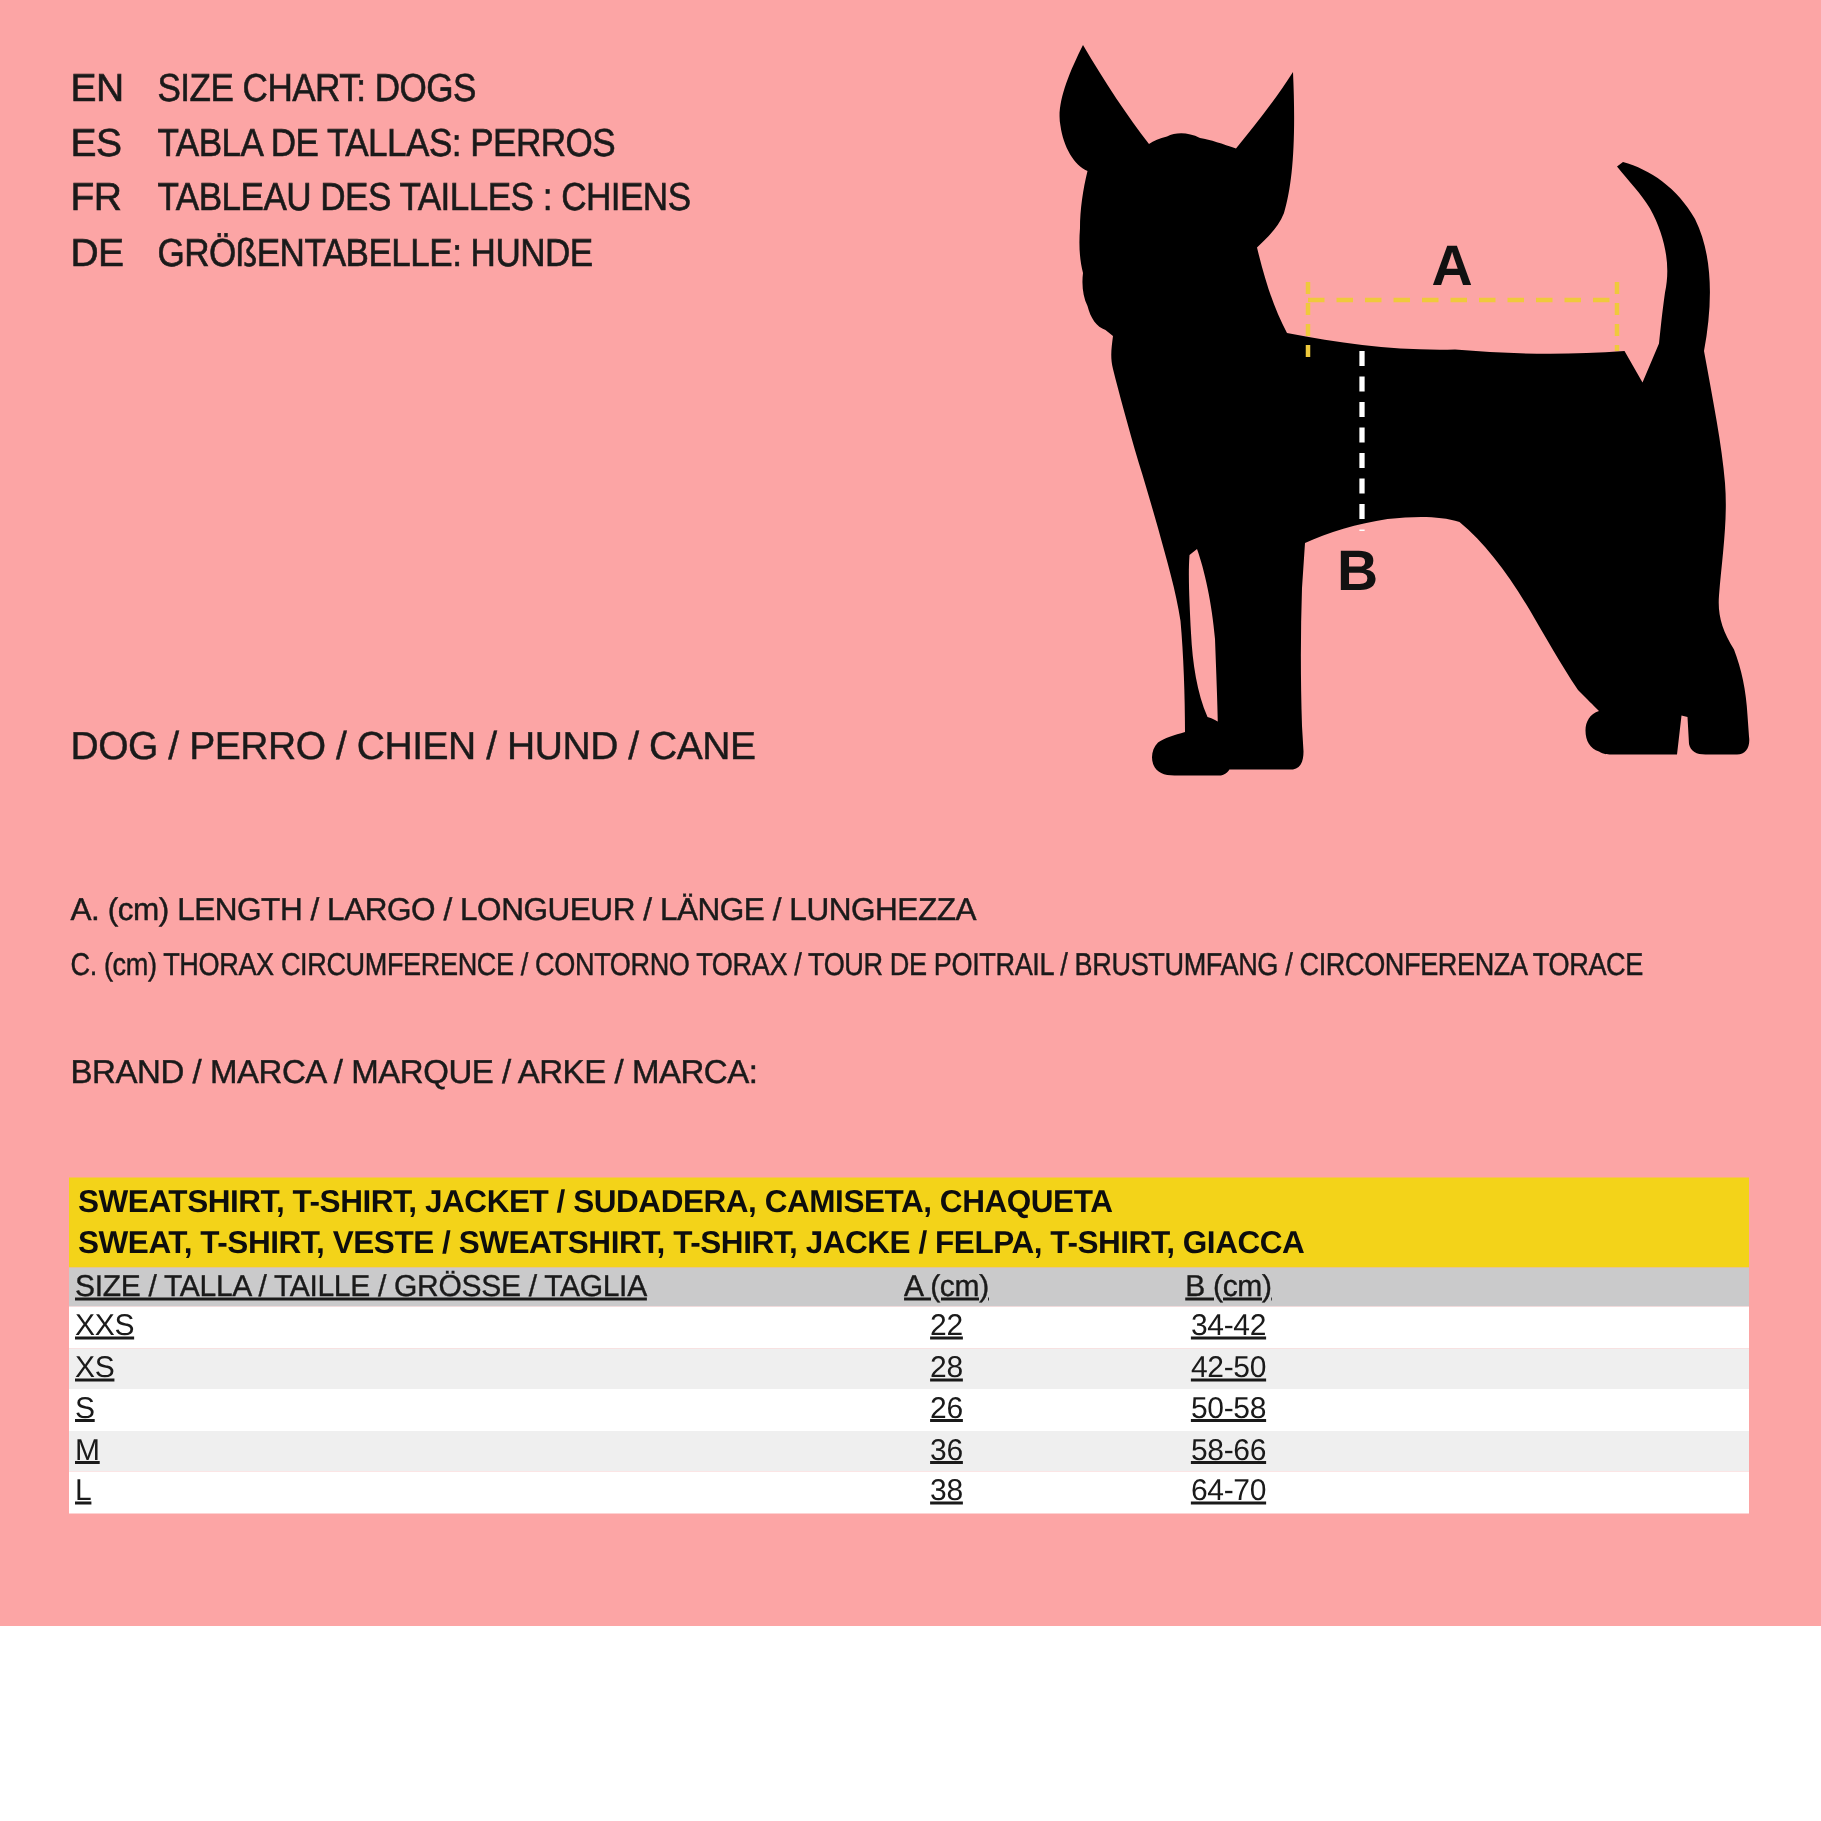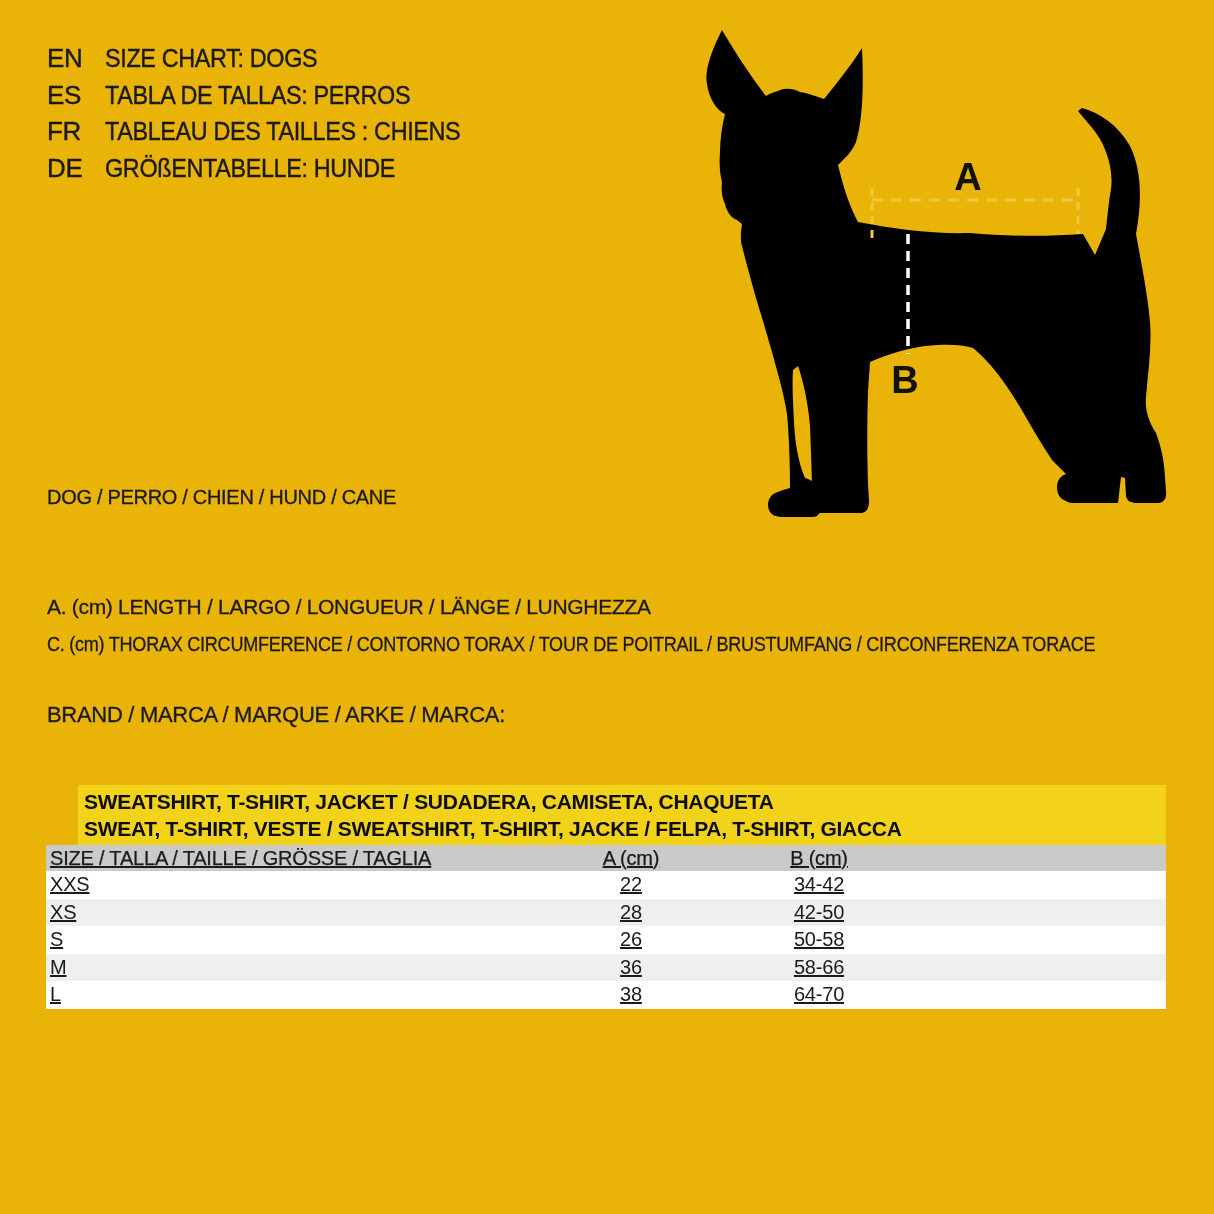--- a/index.html
+++ b/index.html
@@ -1,39 +1,39 @@
 <!DOCTYPE html>
 <html style="--band_yellow: #F3D319; --dash_yellow: #EFC93C; --header_gray: #CACACB; --row_alt_gray: #EFEFEF; --silhouette_black: #000000; --text: #1A1A1A;"><head>
 <meta charset="utf-8">
 <style>
   html,body{margin:0;padding:0;background:#fff;}
   .canvas{
-    position:relative;width:1214px;height:1214px;background:#eab308;overflow:hidden;
+    position:relative;width:1214px;height:1084px;background:#fca5a5;overflow:hidden;
     font-family:"Liberation Sans","DejaVu Sans",sans-serif;color:#1a1a1a;
   }
   
   .lang-list{position:absolute;left:47px;top:40px;margin:0;padding:0;list-style:none;
     font-size:26px;line-height:36.6px;letter-spacing:-0.4px;-webkit-text-stroke:0.4px #1a1a1a;white-space:nowrap;}
   .lang-list .code{display:inline-block;width:58px;}
   .lang-list .tlabel{display:inline-block;transform:scaleX(0.9);transform-origin:0 50%;}
   
   .dog-figure{position:absolute;left:690px;top:22px;width:510px;height:500px;}
   .dog-figure svg{display:block;width:100%;height:100%;}
   .marker-label{font-family:"Liberation Sans","DejaVu Sans",sans-serif;font-weight:700;font-size:38px;fill:#111;}
   .dashA{stroke:var(--dash_yellow,#EFC93C);fill:none;}
   .dashB{stroke:#ffffff;fill:none;}
   
-  .figure-caption{position:absolute;left:47px;top:484px;font-size:20px;line-height:26px;letter-spacing:-0.3px;-webkit-text-stroke:0.3px #1a1a1a;white-space:nowrap;}
+  .figure-caption{position:absolute;left:47px;top:484px;font-size:26px;line-height:26px;letter-spacing:-0.3px;-webkit-text-stroke:0.3px #1a1a1a;white-space:nowrap;}
   .legend-a{position:absolute;left:47px;top:595px;font-size:21px;line-height:24px;letter-spacing:-0.3px;-webkit-text-stroke:0.3px #1a1a1a;white-space:nowrap;}
   .legend-c{position:absolute;left:47px;top:632px;font-size:21px;line-height:24px;letter-spacing:-0.3px;-webkit-text-stroke:0.3px #1a1a1a;white-space:nowrap;
     transform:scaleX(0.86);transform-origin:0 50%;}
   .brand-line{position:absolute;left:47px;top:702px;font-size:22px;line-height:26px;letter-spacing:-0.3px;-webkit-text-stroke:0.3px #1a1a1a;white-space:nowrap;}
   
   .size-table{position:absolute;left:46px;top:785px;width:1120px;}
-  .band{background:var(--band_yellow,#F3D319);padding:3px 0 3px 6px;margin-left:32px;}
+  .band{background:var(--band_yellow,#F3D319);padding:3px 0 3px 6px;}
   .band-line{font-weight:700;font-size:21px;line-height:27px;color:#0d0d0d;letter-spacing:-0.3px;white-space:nowrap;}
   .grid-row{display:grid;grid-template-columns:500px 170px 206px auto;align-items:center;font-size:20px;letter-spacing:-0.2px;text-decoration:underline;}
   .thead{height:26px;background:var(--header_gray,#CACACB);-webkit-text-stroke:0.25px #1a1a1a;}
   .trow{height:27.5px;background:#ffffff;}
   .tbody .trow:nth-child(even){background:var(--row_alt_gray,#EFEFEF);}
   .c1{padding-left:4px;white-space:nowrap;}
   .c2,.c3{text-align:center;}
 </style>
 </head>
 <body>

